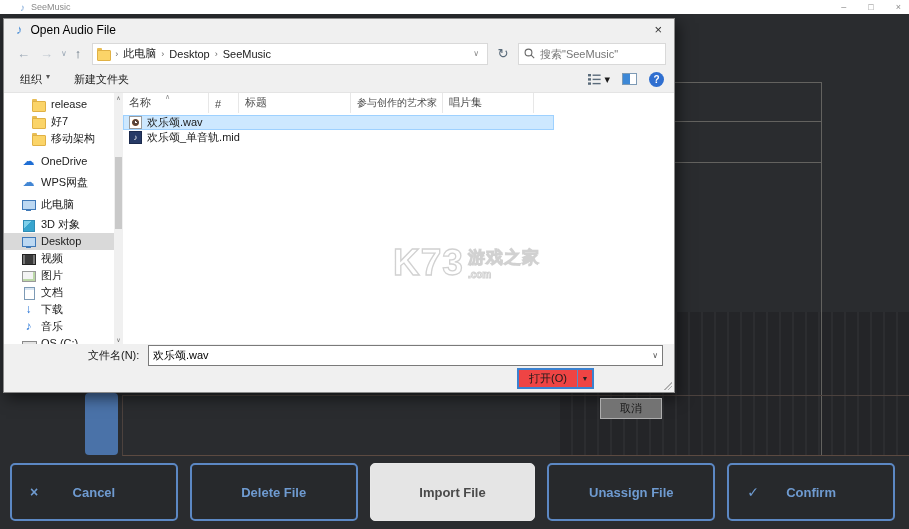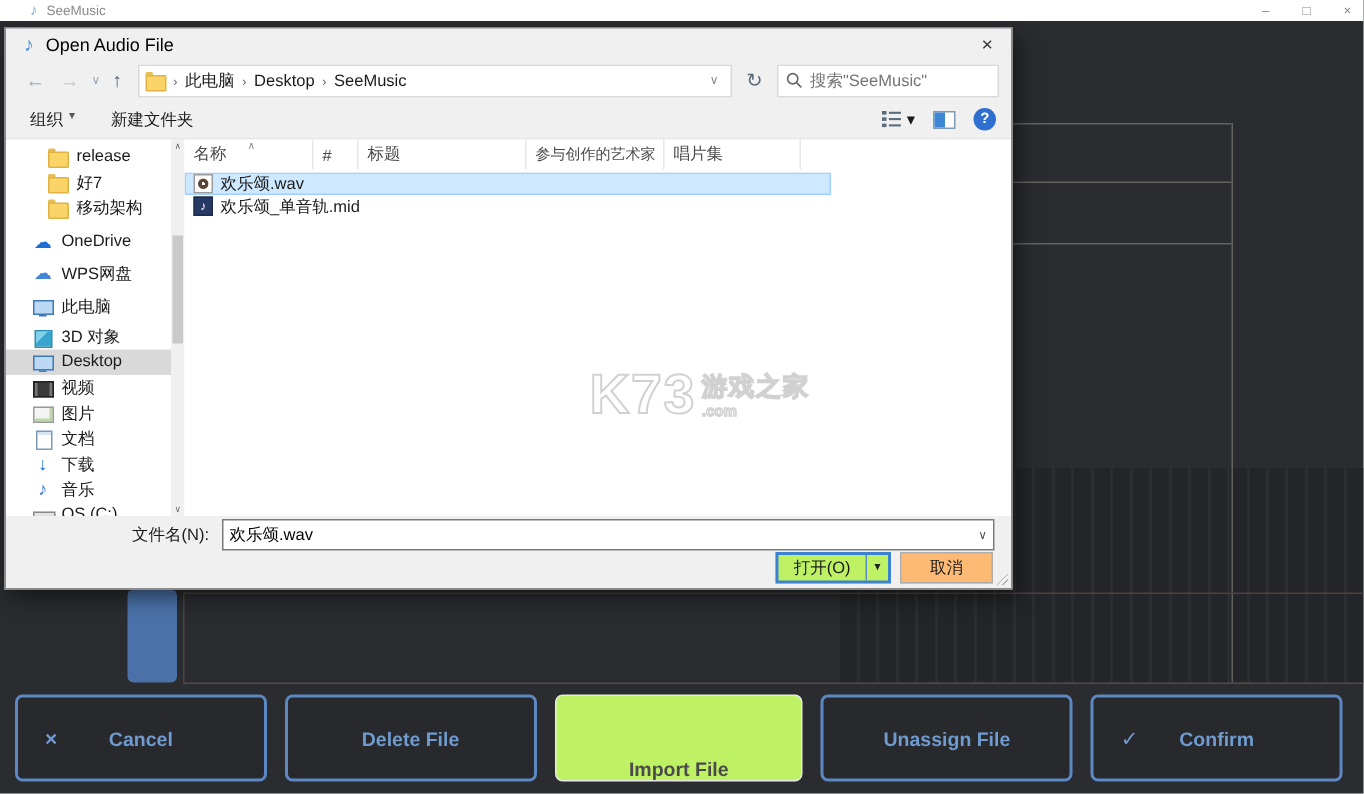--- a/index.html
+++ b/index.html
@@ -20,21 +20,21 @@
     background:repeating-linear-gradient(90deg,#242528 0 11px,#2c2d30 11px 13px); z-index:0; }
   .bottom-panel { position:absolute; left:122px; top:395px; width:787px; height:61px;
     border-top:1px solid #4c423e; border-bottom:1px solid #5c4a41; border-left:1px solid #4c423e; z-index:1; }
   .blue-note { position:absolute; left:85px; top:393px; width:33px; height:62px; background:#4a72a8; border-radius:4px; z-index:2; }
 
   
   .footer { position:absolute; left:10px; top:463px; width:885px; height:58px; display:flex; gap:12px; z-index:3; }
   .fbtn { flex:1; position:relative; display:flex; align-items:center; justify-content:center;
     background:#27292c; border:2px solid #5c88c4; border-radius:5px; color:#6f9bd1; font-size:13px; font-weight:bold; cursor:pointer; }
   .fbtn .ico { position:absolute; left:18px; font-size:14px; font-weight:bold; }
-  .fbtn.light { background:#bef264; border:1px solid #e8e8e8; color:#4a4a4a;align-items:flex-end; }
+  .fbtn.light { background:#e5e5e5; border:1px solid #e8e8e8; color:#4a4a4a; }
 
   
   .dialog { position:absolute; left:3px; top:18px; width:672px; height:375px; background:#f0f0f0;
     border:1px solid #8a8a8a; box-shadow:3px 5px 14px rgba(0,0,0,.55); z-index:4; display:flex; flex-direction:column; font-size:11px; color:#1a1a1a; }
   .dlg-titlebar { height:22px; display:flex; align-items:center; padding-left:12px; font-size:12px; color:#000; position:relative; }
   .dlg-titlebar .note { color:#4d8fd6; font-size:13px; margin-right:8px; }
   .dlg-close { position:absolute; right:12px; top:3px; font-size:13px; color:#333; cursor:pointer; }
 
   .navbar { height:27px; display:flex; align-items:center; padding:0 8px 0 10px; gap:4px; }
   .nav-arrow { color:#9aa7b5; font-size:13px; padding:0 3px; }
@@ -106,24 +106,24 @@
 
   
   .fnrow { height:25px; display:flex; align-items:center; background:#f0f0f0; padding-left:84px; }
   .fnrow .lbl { width:60px; }
   .fn-input { flex:1; margin-right:11px; height:21px; background:#fff; border:1px solid #7a7a7a; display:flex; align-items:center; position:relative; }
   .fn-input input { border:none; outline:none; width:100%; height:100%; padding:0 16px 0 4px; font-size:11px; font-family:inherit; background:transparent; color:#000; }
   .fn-input .caret { position:absolute; right:4px; color:#555; font-size:8px; }
 
   
   .dlg-btns { height:24px; display:flex; justify-content:flex-end; align-items:flex-start; gap:6px; padding-right:12px; background:#f0f0f0; }
-  .split-btn { display:flex; height:21px; border:2px solid #3b82d0; background:#bef264; }
+  .split-btn { display:flex; height:21px; border:2px solid #3b82d0; background:#ef4444; }
   .split-btn .main { padding:0 10px; display:flex; align-items:center; font-size:11px; }
   .split-btn .dd { width:15px; display:flex; align-items:center; justify-content:center; border-left:1px solid #5a8cc8; font-size:7px; color:#222; }
-  .btn-cancel-dlg { width:62px; height:21px; background:#fdba74; border:1px solid #adadad; font-size:11px; display:flex; align-items:center; justify-content:center; }
+  .btn-cancel-dlg { width:62px; height:21px; background:#737373; border:1px solid #adadad; font-size:11px; display:flex; align-items:center; justify-content:center;margin-top:30px; }
   .resize-grip { position:absolute; right:2px; bottom:2px; width:8px; height:8px;
     background:linear-gradient(135deg, transparent 0 50%, #b0b0b0 50% 58%, transparent 58% 72%, #b0b0b0 72% 80%, transparent 80%); }
 
   
   .watermark { position:absolute; left:393px; top:244px; display:flex; gap:4px; z-index:6; opacity:.85; pointer-events:none; }
   .wm-logo { font-size:37px; font-weight:800; color:rgba(255,255,255,.92); -webkit-text-stroke:1.3px #c9c9c9; letter-spacing:1px; line-height:1; }
   .wm-right { display:flex; flex-direction:column; align-items:flex-start; margin-top:2px; }
   .wm-cn { font-size:17px; font-weight:800; color:rgba(255,255,255,.92); -webkit-text-stroke:1px #c9c9c9; letter-spacing:1px; }
   .wm-com { font-size:10px; font-weight:700; color:rgba(255,255,255,.92); -webkit-text-stroke:1px #c9c9c9; margin-top:0px; }
 </style>

